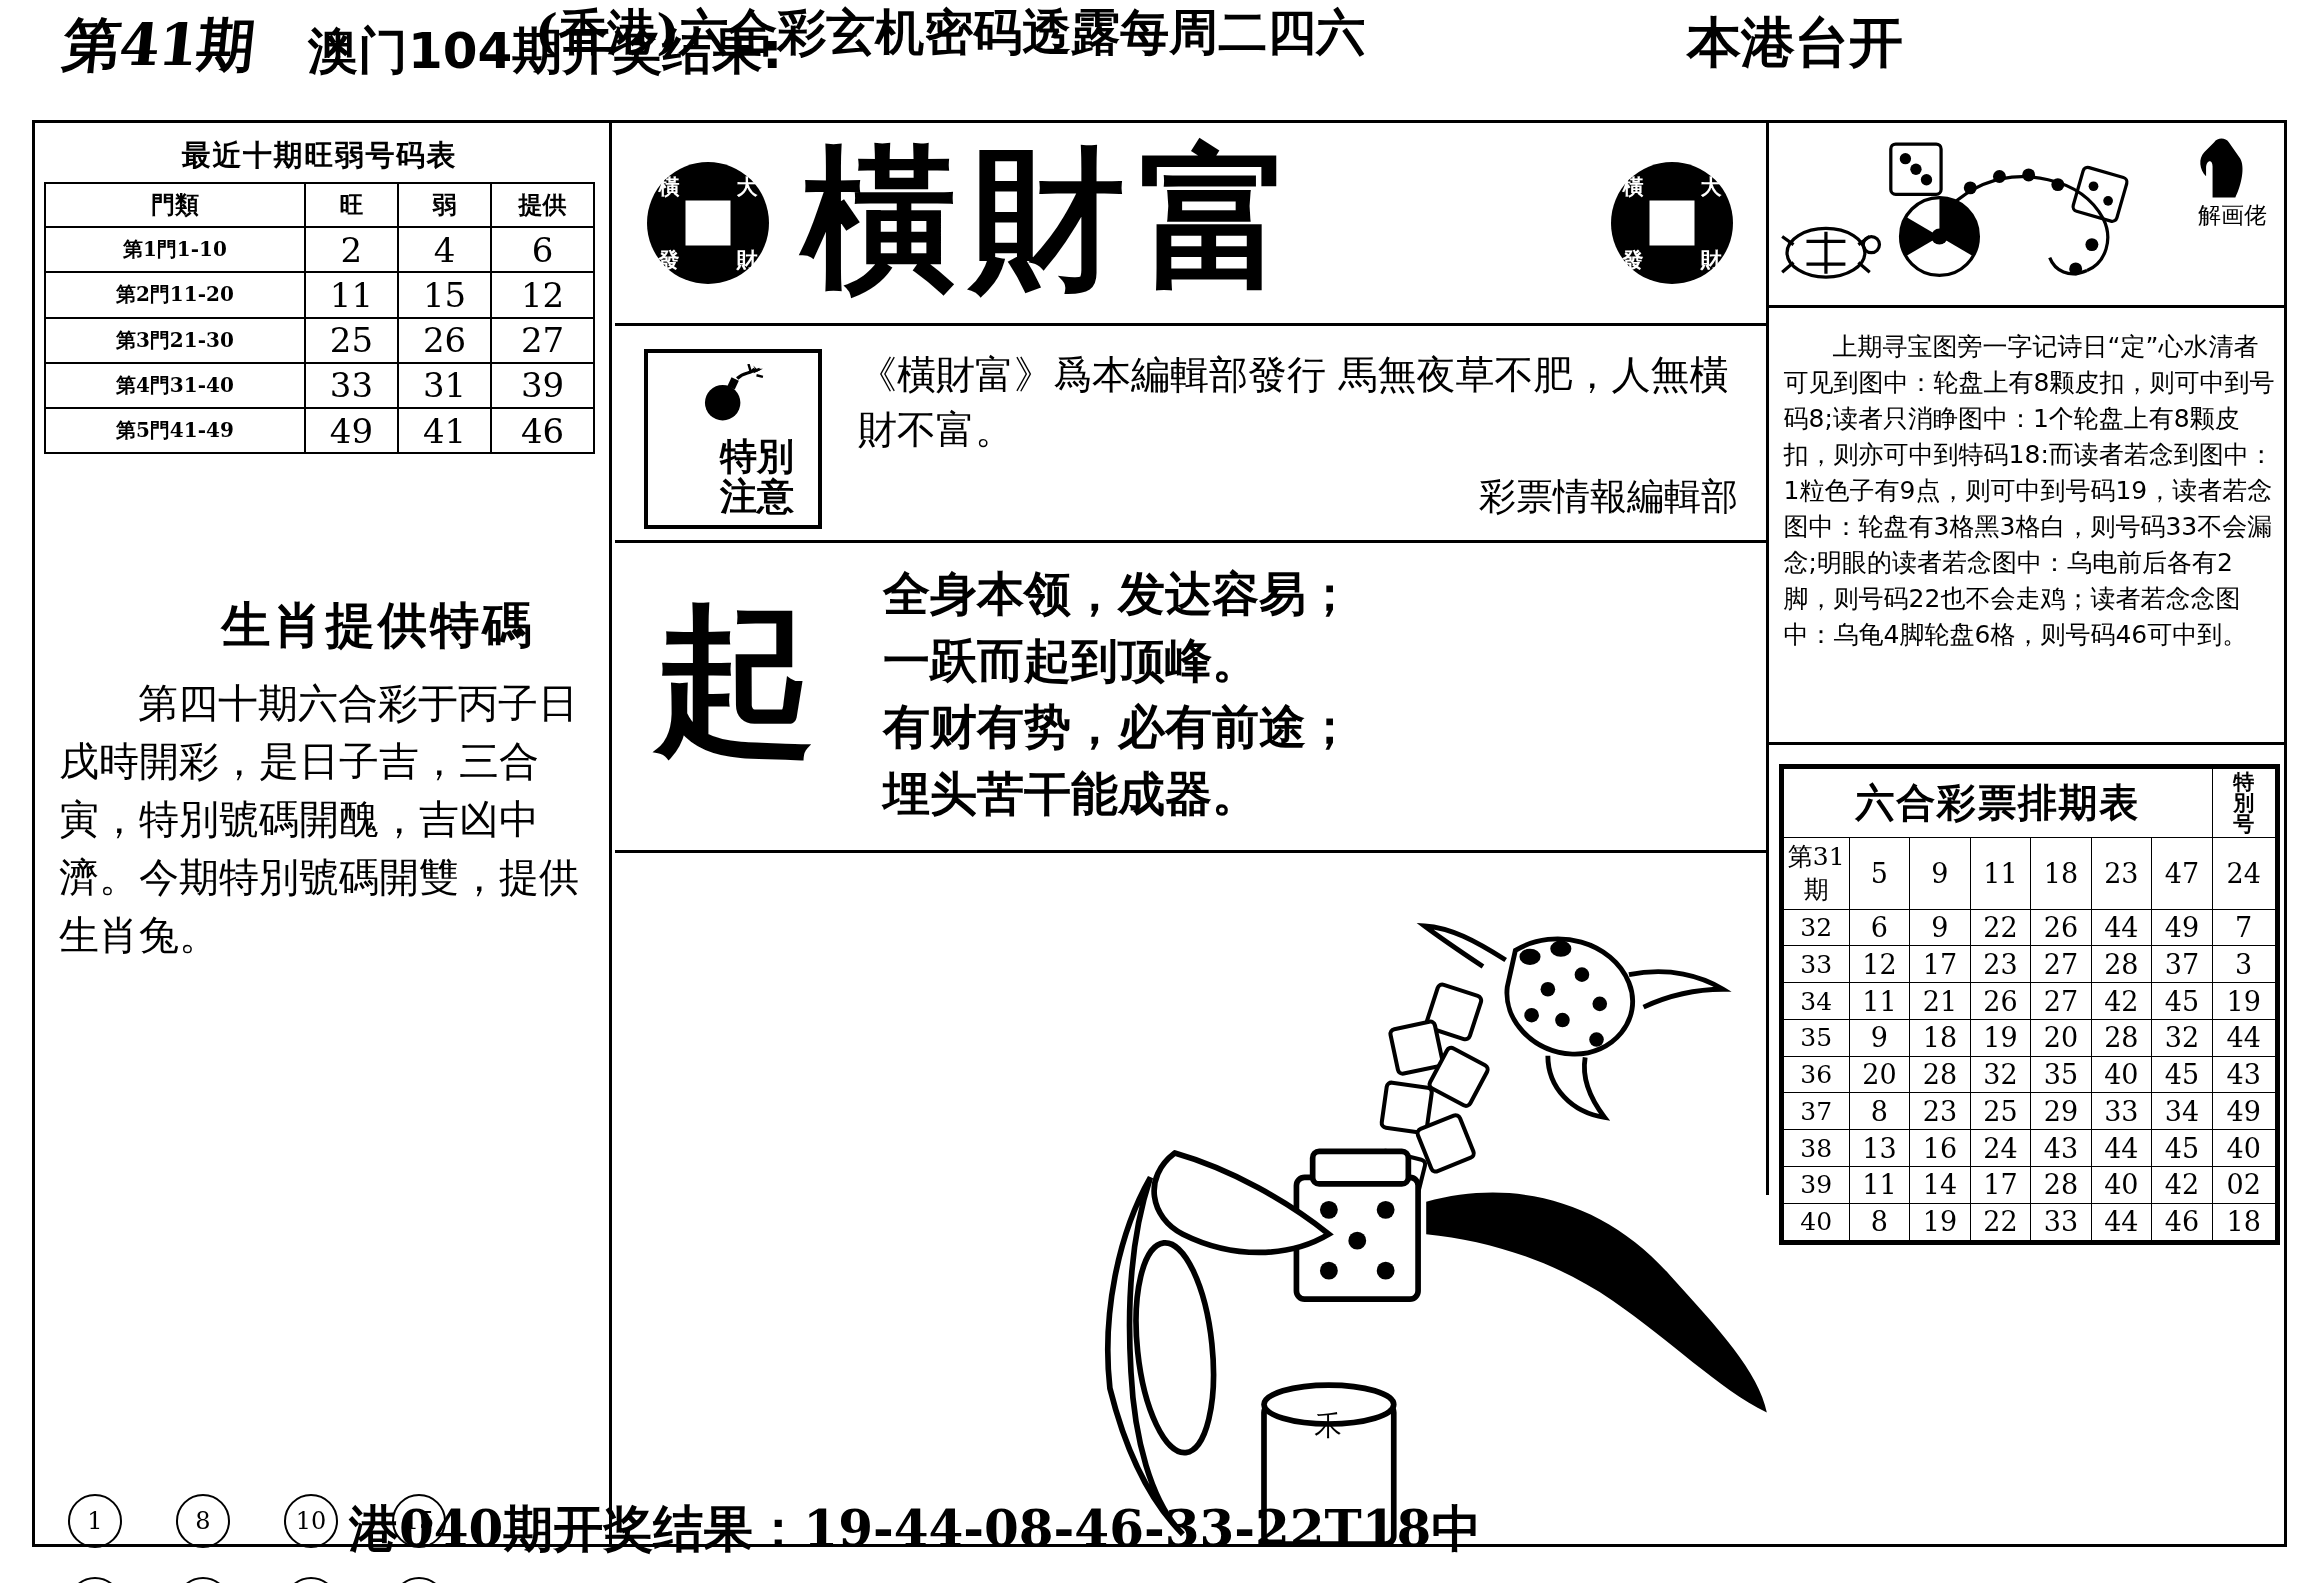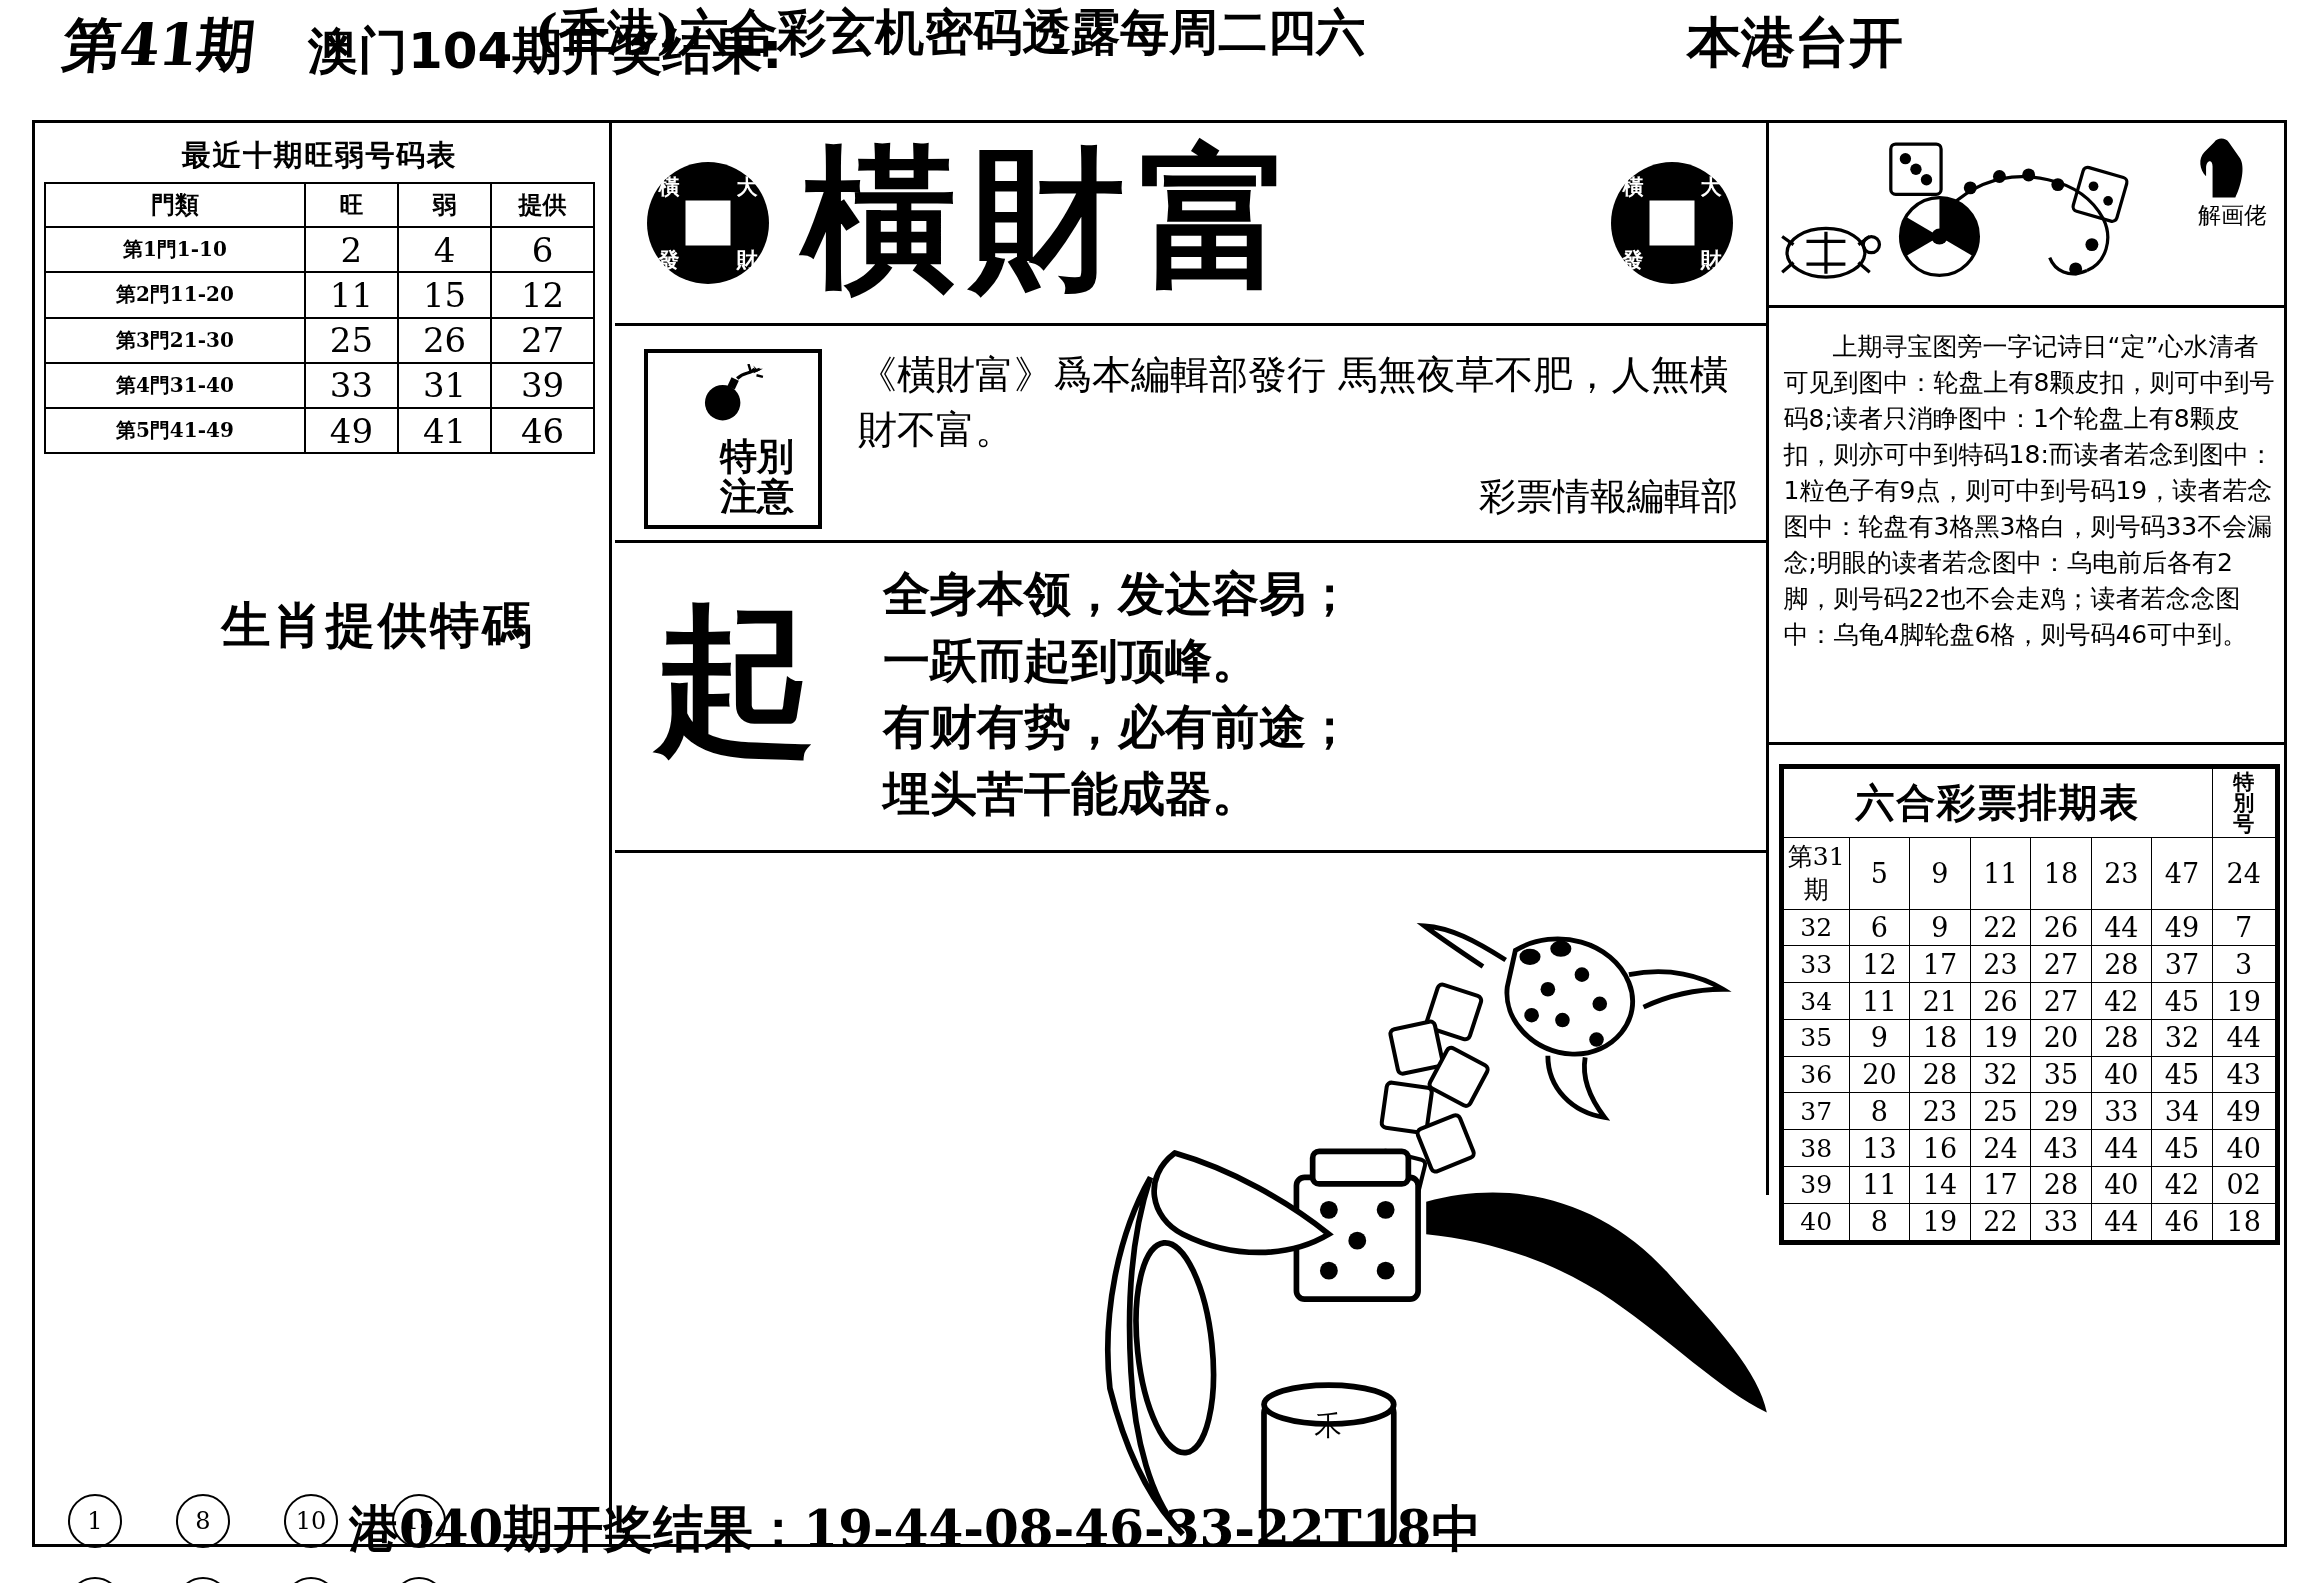--- a/index.html
+++ b/index.html
@@ -130,20 +130,21 @@
           <td class="lab">第5門41-49</td>
           <td class="num">49</td>
           <td class="num">41</td>
           <td class="num">46</td>
         </tr>
       </tbody>
         </table>
     </div>
 
     <div class="zodiac-title">生肖提供特碼</div>
+    <div class="zodiac-body">第四十期六合彩于丙子日戌時開彩，是日子吉，三合寅，特別號碼開醜，吉凶中濟。今期特別號碼開雙，提供生肖兔。</div>
 
     <div class="balls">
       <div class="ballrow">
         <div class="ball">1</div>
         <div class="ball">8</div>
         <div class="ball">10</div>
         <div class="ball">15</div>
       </div>
       <div class="ballrow">
         <div class="ball">22</div>

